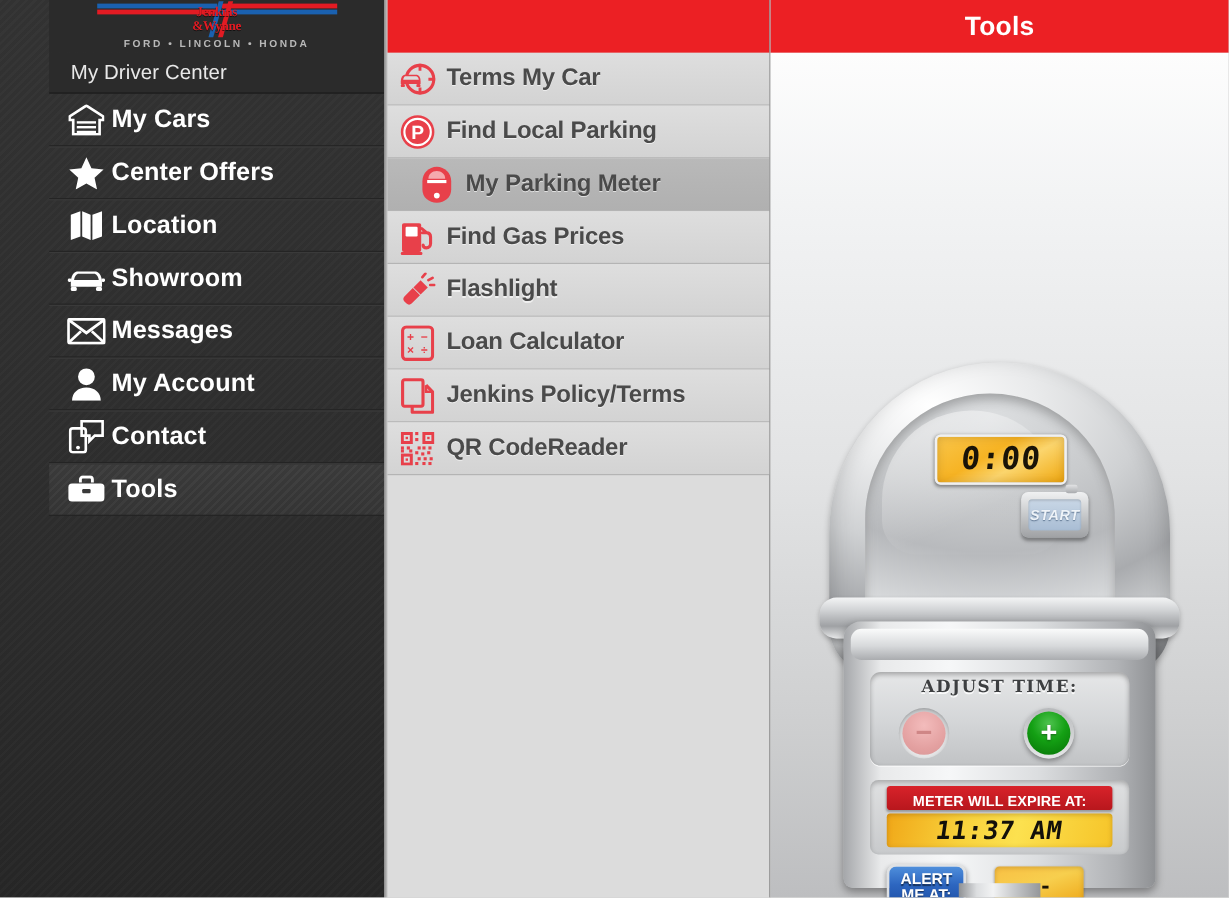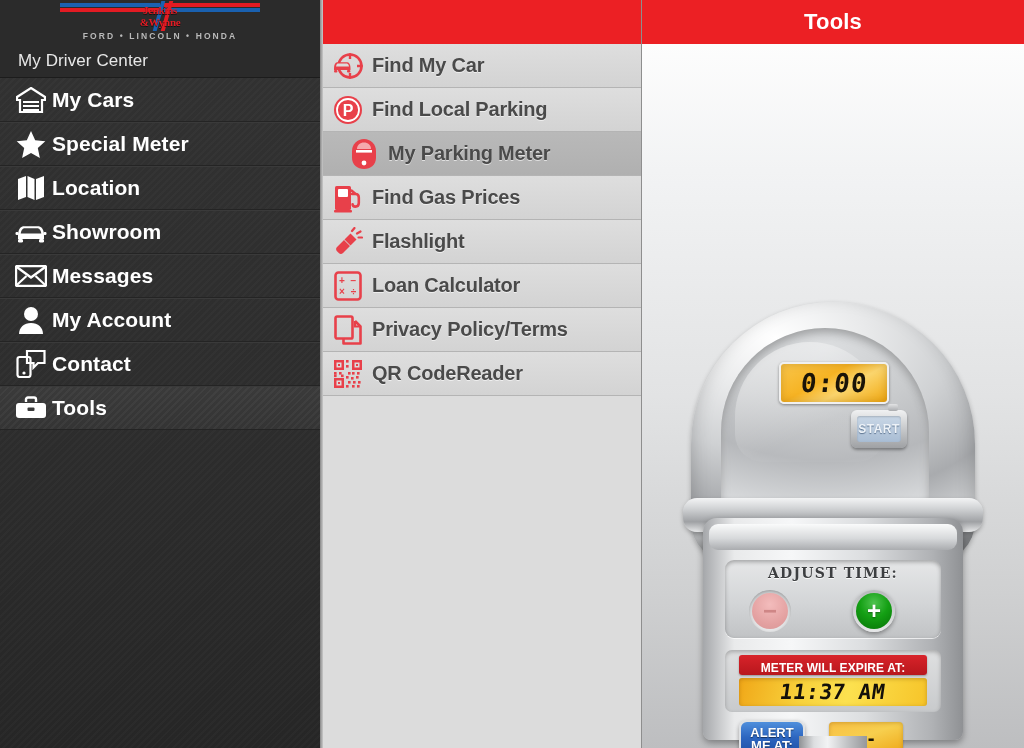--- a/index.html
+++ b/index.html
@@ -10,20 +10,21 @@
   }
   #app { position:relative; width:1024px; height:748px; display:flex; }
 
   
   #sidebar {
     width:320px; height:748px; flex:0 0 320px; position:relative;
     background:
       repeating-linear-gradient(135deg, rgba(255,255,255,.018) 0 2px, rgba(0,0,0,0) 2px 5px),
       linear-gradient(180deg,#323232 0%,#2d2d2d 55%,#262626 100%);
     overflow:hidden;
+    padding-left:41px;
   }
   .logo-wrap {
     height:44px; background:#2b2b2b; position:relative;
     display:flex; align-items:flex-end; justify-content:center; overflow:hidden;
   }
   .logo { position:relative; width:200px; height:44px; }
   .logo .bar { position:absolute; height:4px; }
   .logo .bar.blue-l { left:0; top:3px; width:100px; background:#1a61b0; }
   .logo .bar.red-l  { left:0; top:8px; width:100px; background:#e31b23; }
   .logo .bar.red-r  { right:0; top:3px; width:96px; background:#e31b23; }
@@ -154,20 +155,21 @@
   }
   .startbtn .nub {
     position:absolute; right:9px; top:-6px; width:10px; height:7px; border-radius:2px;
     background:linear-gradient(180deg,#e2e3e4,#a9abae);
   }
   .startbtn .face {
     width:44px; height:26px; border-radius:3px;
     background:linear-gradient(180deg,#c9d7e6,#a9bdd4);
     display:flex; align-items:center; justify-content:center;
     box-shadow:inset 0 1px 2px rgba(0,0,0,.18);
+    font-style:italic;
   }
   .startbtn .face span {
     font-size:12px; font-weight:bold; color:#eef3f8; letter-spacing:.5px;
     text-shadow:0 1px 1px rgba(70,95,125,.8);
   }
 
   .body {
     position:absolute; left:20px; top:216px; width:260px; height:222px;
     border-radius:14px 14px 8px 8px;
     background:linear-gradient(90deg,#a5a7aa 0%,#e9eaeb 12%,#f6f7f8 34%,#dcdee0 62%,#b0b2b5 88%,#8f9194 100%);
@@ -294,21 +296,21 @@
             </svg>
           </div>
           <div class="nav-label">My Cars</div>
         </div>
         <div class="nav-item">
           <div class="nav-ico">
             <svg width="30" height="28" viewBox="0 0 30 28">
               <path d="M15 1 L19.2 10.3 L29.3 11.3 L21.8 18.1 L23.9 28 L15 22.9 L6.1 28 L8.2 18.1 L0.7 11.3 L10.8 10.3 Z" fill="#fff"></path>
             </svg>
           </div>
-          <div class="nav-label">Special Meter</div>
+          <div class="nav-label">Center Offers</div>
         </div>
         <div class="nav-item">
           <div class="nav-ico">
             <svg width="28" height="26" viewBox="0 0 28 26">
               <path d="M1 4 L9 1 L9 22 L1 25 Z" fill="#fff"></path>
               <path d="M10.5 1 L17.5 4 L17.5 25 L10.5 22 Z" fill="#fff"></path>
               <path d="M19 4 L27 1 L27 22 L19 25 Z" fill="#fff"></path>
             </svg>
           </div>
           <div class="nav-label">Location</div>
@@ -377,21 +379,21 @@
           <div class="tool-ico">
             <svg width="30" height="30" viewBox="0 0 30 30">
               <circle cx="17" cy="15" r="11.5" fill="none" stroke="#e8404a" stroke-width="2.6"></circle>
               <path d="M17 2.2 L17 8 M17 22 L17 27.8 M4.2 15 L10 15 M24 15 L29.8 15" stroke="#e8404a" stroke-width="2.4"></path>
               <path d="M1 17 C1 13.5 2.3 11.8 4 11.3 L14.5 11.3 C16.2 11.8 17.5 13.5 17.5 17 L17.5 19 L1 19 Z" fill="#e8404a"></path>
               <rect x="1" y="19" width="3.4" height="2.6" rx="1" fill="#e8404a"></rect>
               <rect x="14" y="19" width="3.4" height="2.6" rx="1" fill="#e8404a"></rect>
               <path d="M4.5 12.5 L14 12.5 C15.1 13 15.8 14 16 15.4 L3 15.4 C3.2 14 3.9 13 4.5 12.5 Z" fill="#dcdcdc"></path>
             </svg>
           </div>
-          <div class="tool-label">Find My Car</div>
+          <div class="tool-label">Terms My Car</div>
         </div>
         <div class="tool-item">
           <div class="tool-ico">
             <svg width="30" height="30" viewBox="0 0 30 30">
               <circle cx="15" cy="15" r="14" fill="#e8404a"></circle>
               <circle cx="15" cy="15" r="11" fill="none" stroke="#fff" stroke-width="1.8"></circle>
               <text x="15" y="21" font-family="Liberation Sans, sans-serif" font-size="16" font-weight="bold" fill="#fff" text-anchor="middle">P</text>
             </svg>
           </div>
           <div class="tool-label">Find Local Parking</div>
@@ -442,21 +444,21 @@
           <div class="tool-label">Loan Calculator</div>
         </div>
         <div class="tool-item">
           <div class="tool-ico">
             <svg width="28" height="30" viewBox="0 0 28 30">
               <rect x="1.5" y="1.5" width="17" height="22" rx="1.6" fill="none" stroke="#e8404a" stroke-width="2.6"></rect>
               <path d="M21 6 L26.5 11.5 L26.5 28.5 L9.5 28.5 L9.5 23.5" fill="none" stroke="#e8404a" stroke-width="2.6" stroke-linejoin="round"></path>
               <path d="M21 6 L21 11.5 L26.5 11.5" fill="none" stroke="#e8404a" stroke-width="2.2"></path>
             </svg>
           </div>
-          <div class="tool-label">Privacy Policy/Terms</div>
+          <div class="tool-label">Jenkins Policy/Terms</div>
         </div>
         <div class="tool-item">
           <div class="tool-ico">
             <svg width="28" height="28" viewBox="0 0 28 28">
               <g fill="#e8404a">
                 <rect x="0" y="0" width="10" height="10"></rect>
                 <rect x="18" y="0" width="10" height="10"></rect>
                 <rect x="0" y="18" width="10" height="10"></rect>
               </g>
               <g fill="#dcdcdc">

